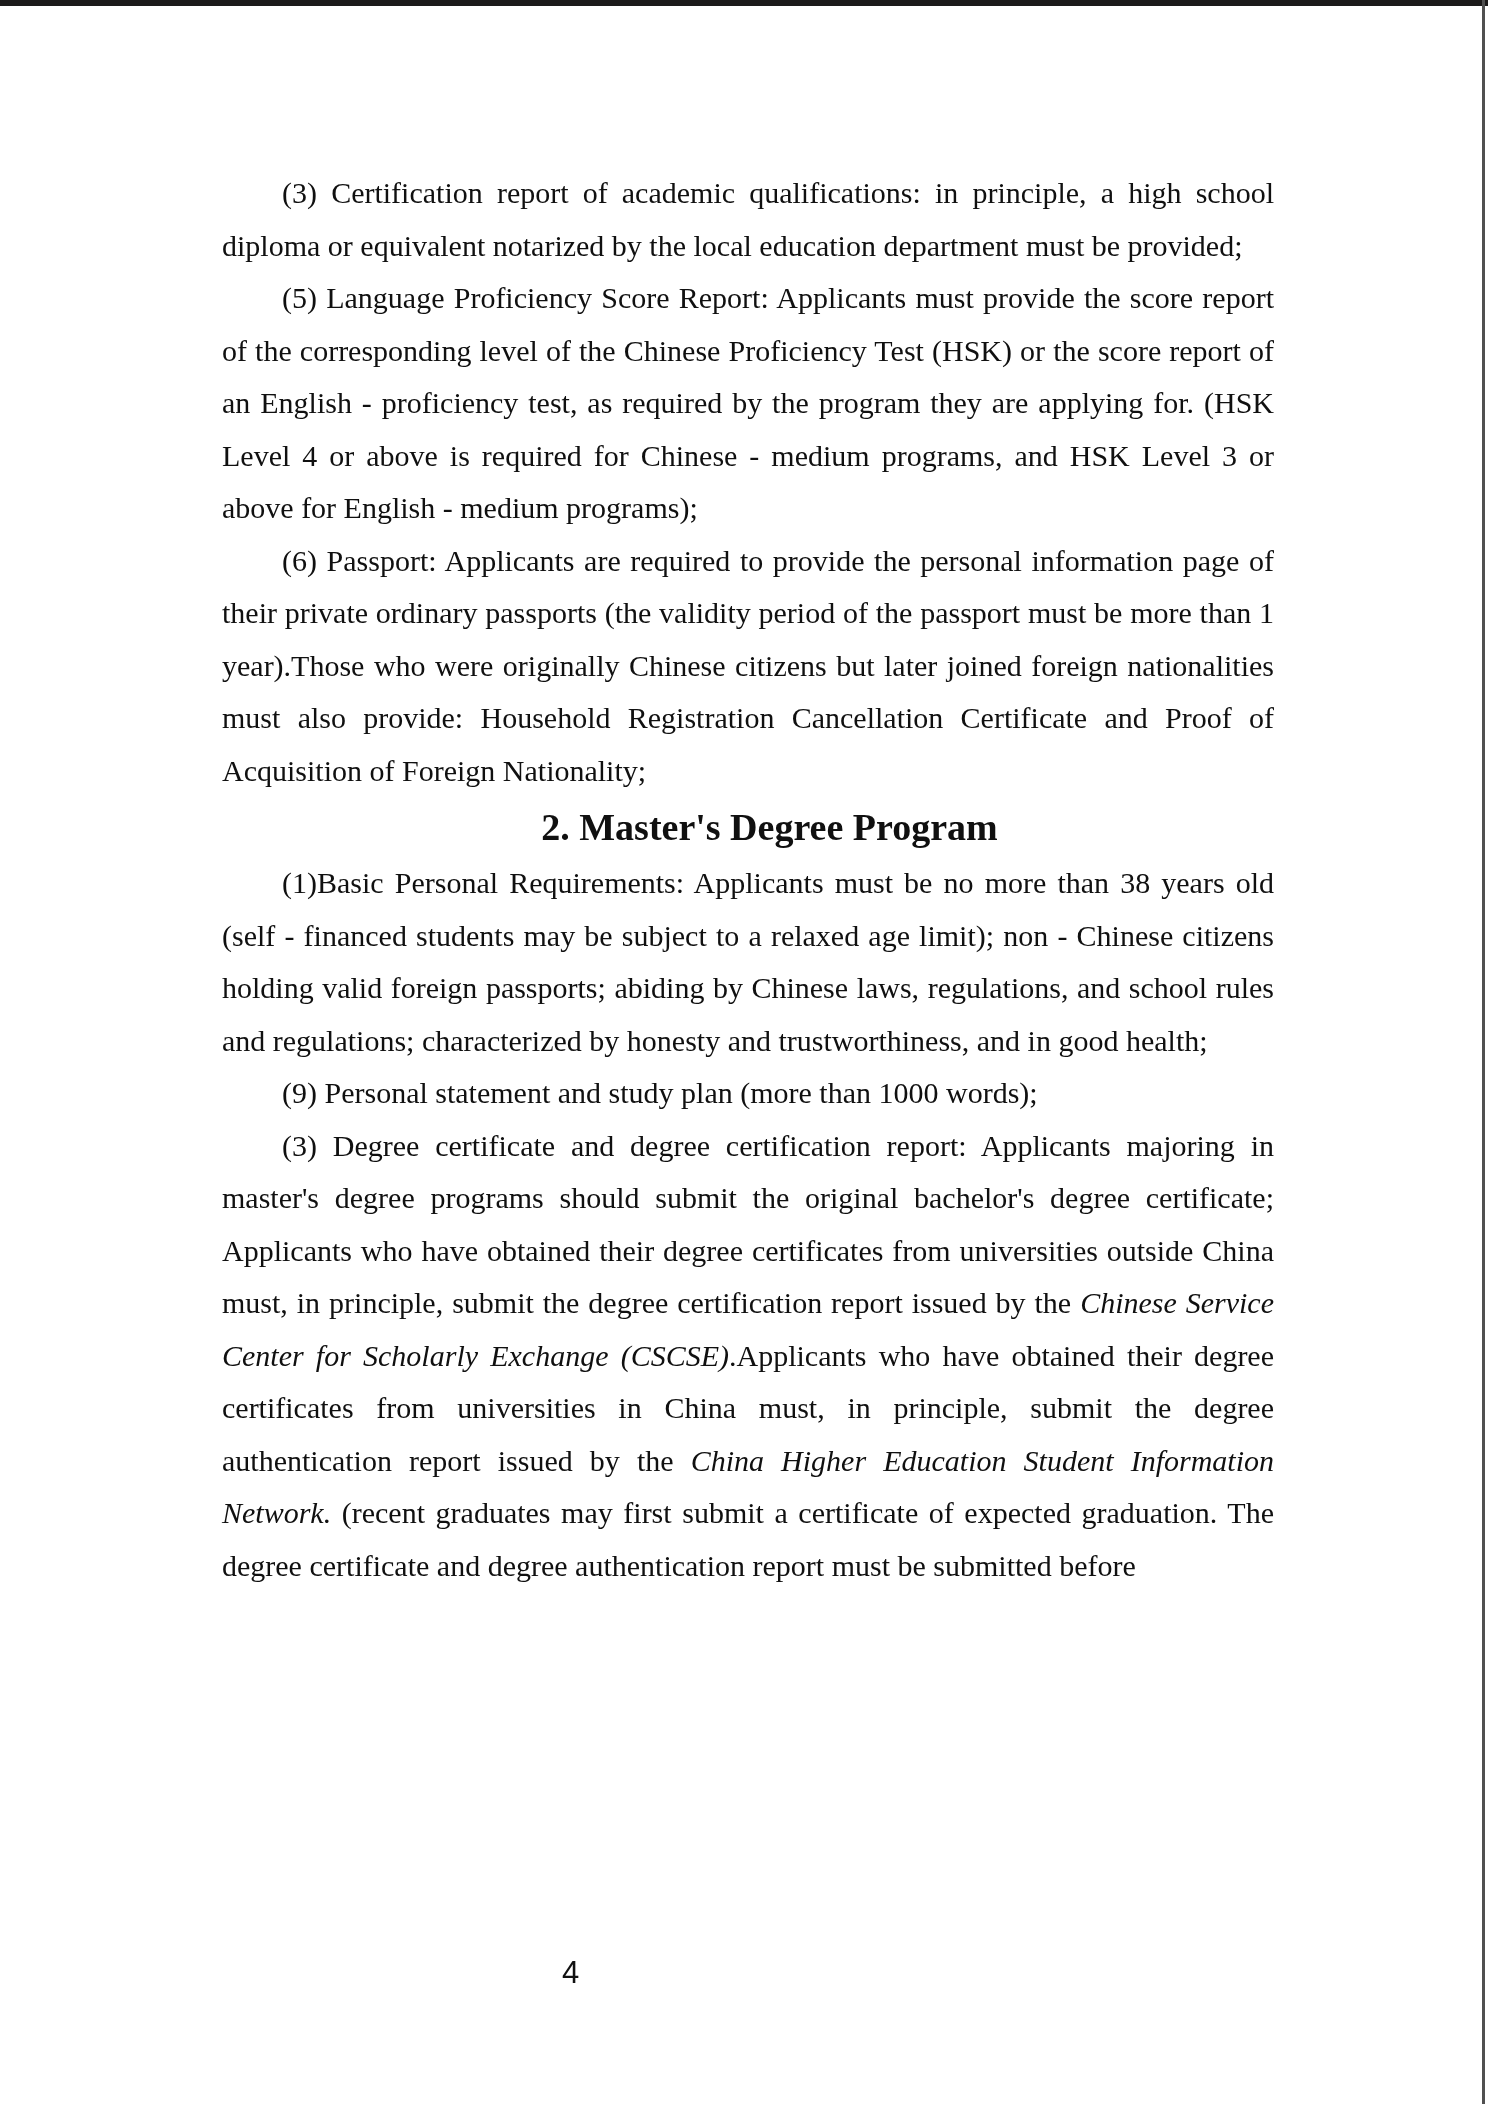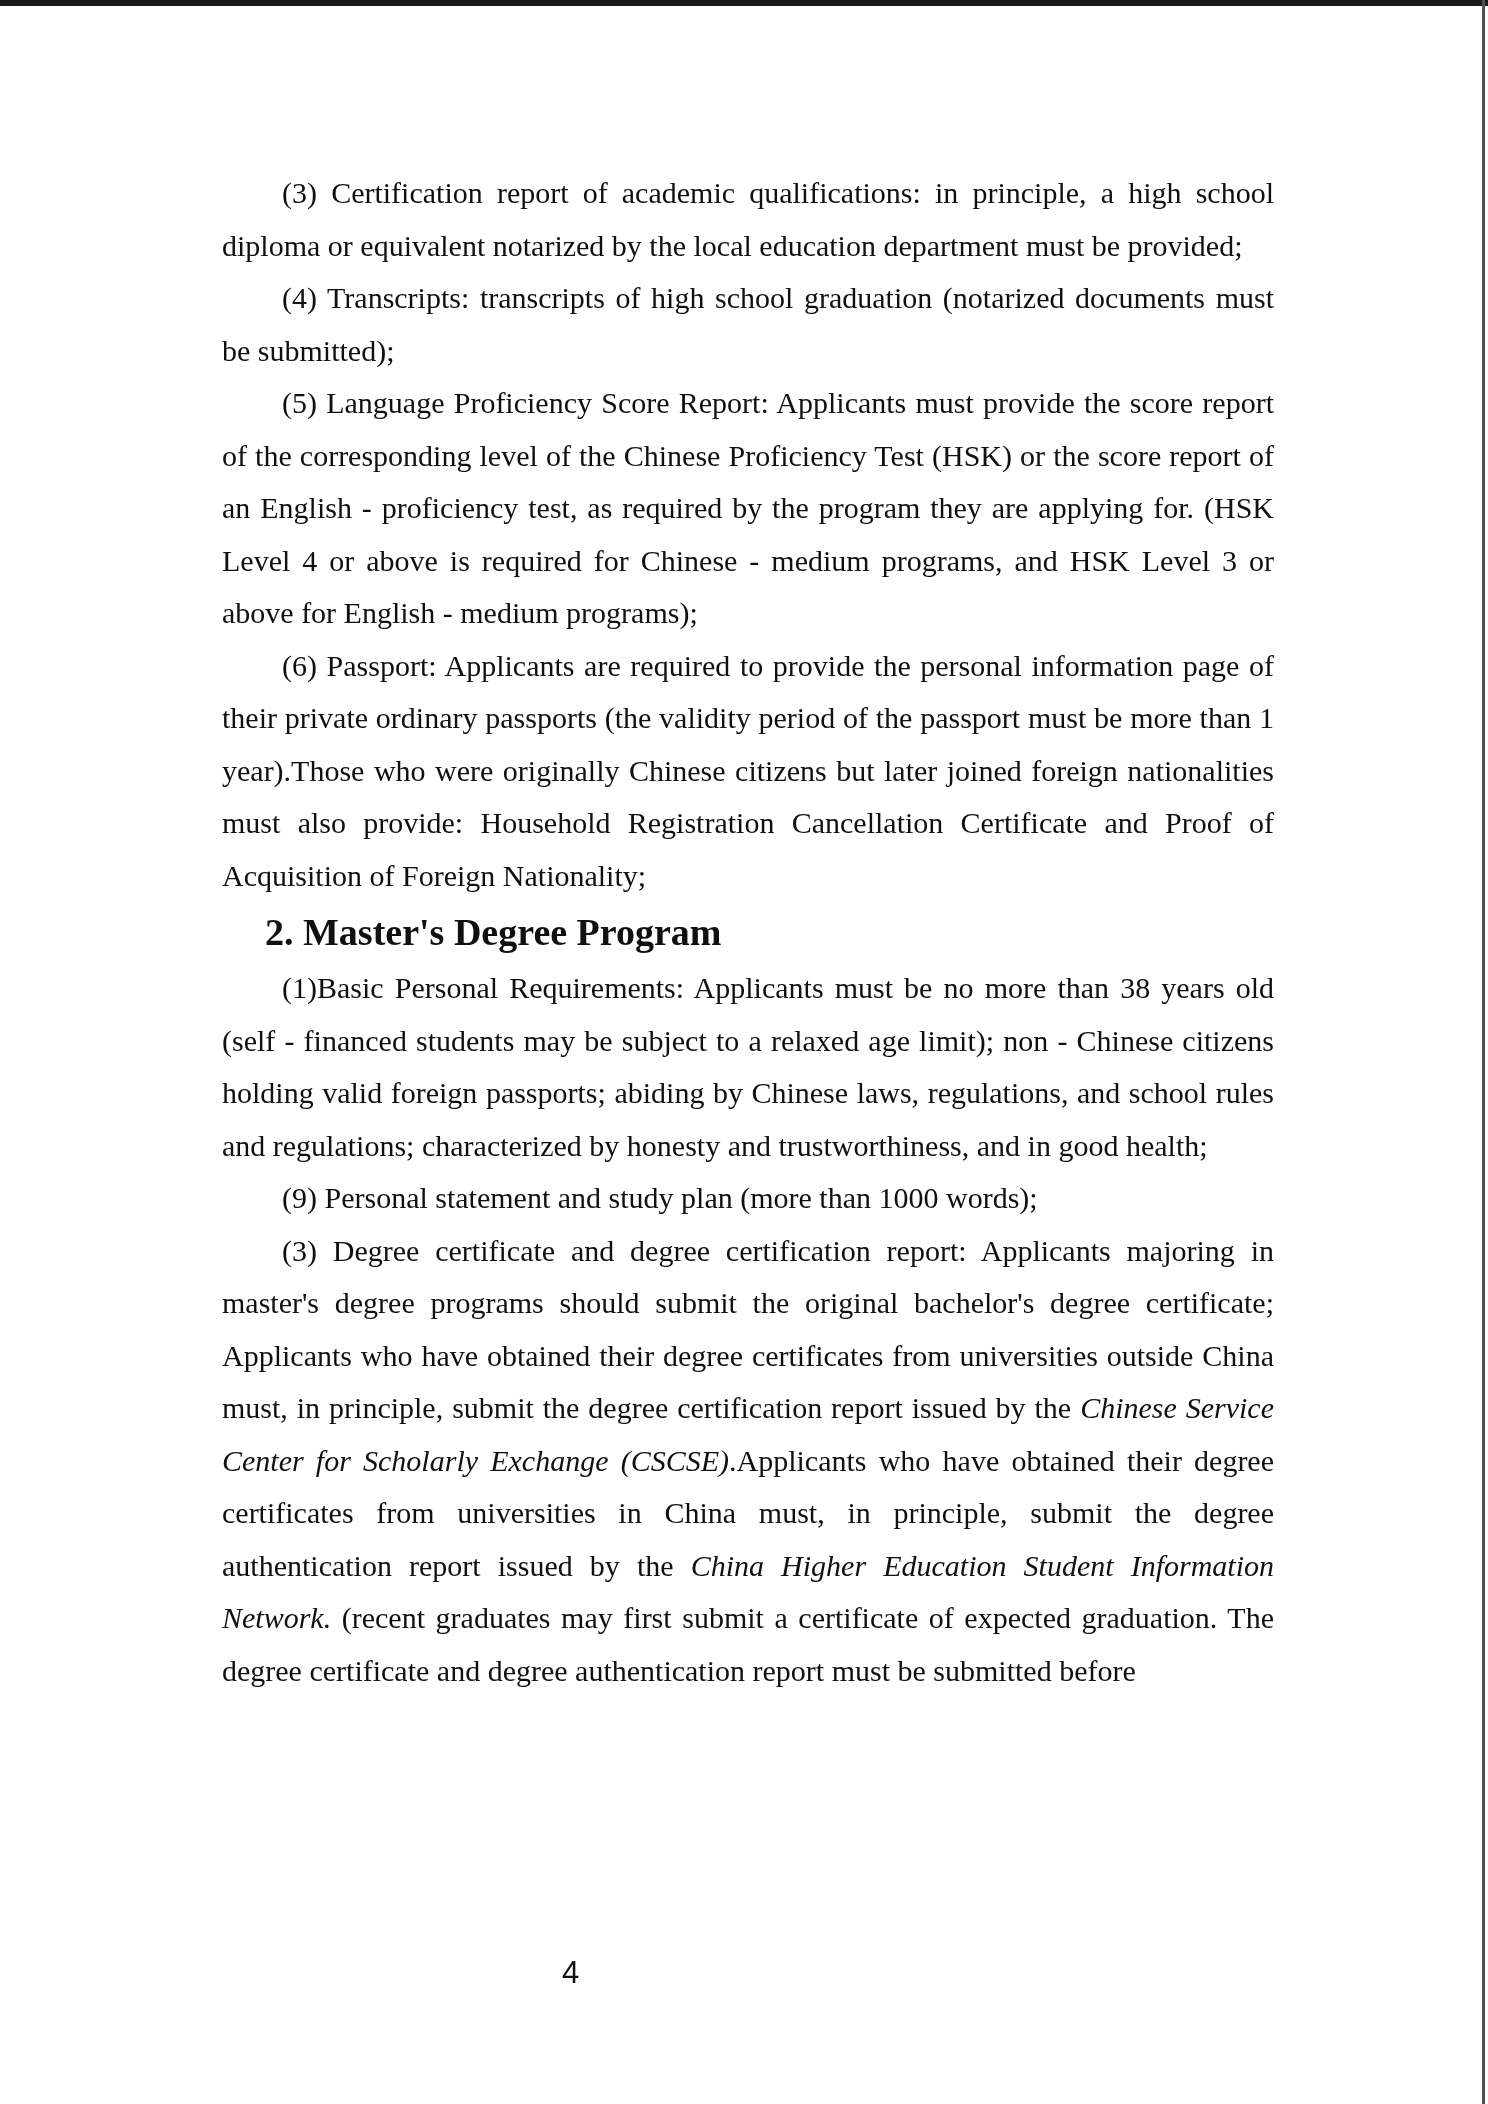--- a/index.html
+++ b/index.html
@@ -45,21 +45,21 @@
   .doc-body p.paragraph {
     margin: 0;
     text-indent: 60px;
   }
   .doc-body h2.heading {
     margin: 0;
     font-size: 38px;
     line-height: 60px;
     font-weight: bold;
     text-indent: 43px;
-    text-align: left;
+    text-align: center;
   }
   .italic {
     font-style: italic;
   }
   .page-number {
     position: absolute;
     left: 562px;
     top: 1957px;
     font-family: "Liberation Sans", "DejaVu Sans", sans-serif;
     font-size: 31px;
@@ -68,21 +68,20 @@
   }
 </style>
 </head>
 <body>
 
 <div class="page" style="background: rgb(255, 255, 255); color: rgb(16, 16, 16);">
   <div class="top-border" style="background: rgb(28, 26, 26);"></div>
   <div class="right-border" style="background: rgb(80, 80, 80);"></div>
   <div class="doc-body">
       <p class="paragraph"><span>(3) Certification report of academic qualifications: in principle, a high school diploma or equivalent notarized by the local education department must be provided;</span></p>
-      <p class="paragraph"><span>(4) Transcripts: transcripts of high school graduation (notarized documents must be submitted);</span></p>
       <p class="paragraph"><span>(5) Language Proficiency Score Report: Applicants must provide the score report of the corresponding level of the Chinese Proficiency Test (HSK) or the score report of an English - proficiency test, as required by the program they are applying for. (HSK Level 4 or above is required for Chinese - medium programs, and HSK Level 3 or above for English - medium programs);</span></p>
       <p class="paragraph"><span>(6) Passport: Applicants are required to provide the personal information page of their private ordinary passports (the validity period of the passport must be more than 1 year).Those who were originally Chinese citizens but later joined foreign nationalities must also provide: Household Registration Cancellation Certificate and Proof of Acquisition of Foreign Nationality;</span></p>
       <h2 class="heading"><span>2. Master's Degree Program</span></h2>
       <p class="paragraph"><span>(1)Basic Personal Requirements: Applicants must be no more than 38 years old (self - financed students may be subject to a relaxed age limit); non - Chinese citizens holding valid foreign passports; abiding by Chinese laws, regulations, and school rules and regulations; characterized by honesty and trustworthiness, and in good health;</span></p>
       <p class="paragraph"><span>(9) Personal statement and study plan (more than 1000 words);</span></p>
       <p class="paragraph"><span>(3) Degree certificate and degree certification report: Applicants majoring in master's degree programs should submit the original bachelor's degree certificate; Applicants who have obtained their degree certificates from universities outside China must, in principle, submit the degree certification report issued by the </span><span class="italic">Chinese Service Center for Scholarly Exchange (CSCSE)</span><span>.Applicants who have obtained their degree certificates from universities in China must, in principle, submit the degree authentication report issued by the </span><span class="italic">China Higher Education Student Information Network.</span><span> (recent graduates may first submit a certificate of expected graduation. The degree certificate and degree authentication report must be submitted before</span></p>
     </div>
   <div class="page-number">4</div>
 </div>
 

